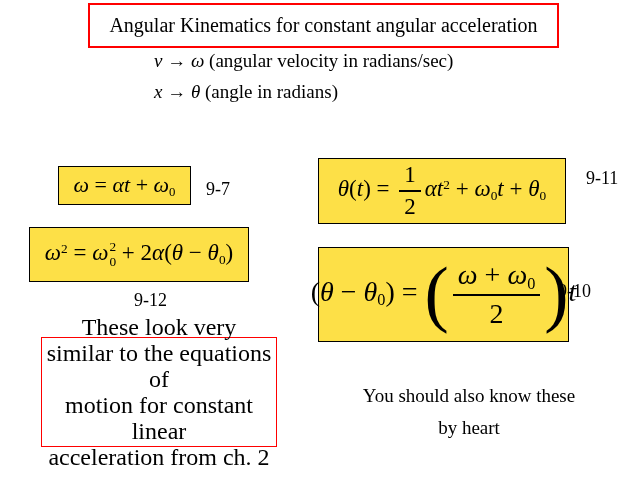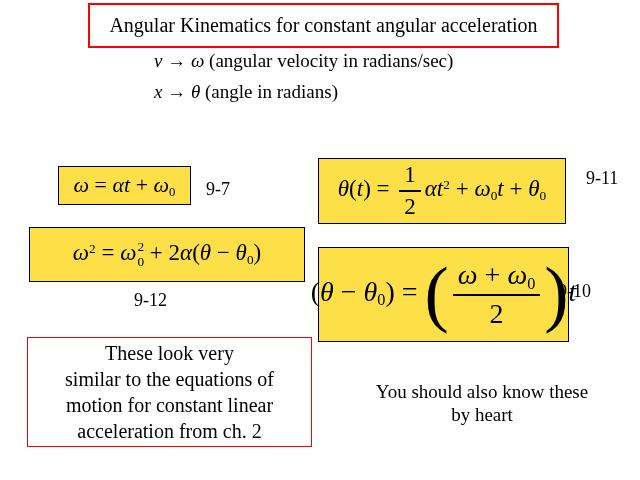--- a/index.html
+++ b/index.html
@@ -44,29 +44,29 @@
   .frac { display: inline-block; vertical-align: middle; text-align: center; margin: 0 4px; }
   .fnum { display: block; padding: 0 5px 2px; border-bottom: 2px solid var(--ink); }
   .fden { display: block; padding: 2px 5px 0; }
 
   .bigp { display: inline-flex; align-items: center; vertical-align: middle; }
   .pglyph { font-size: 2.6em; font-style: normal; line-height: 1; transform: scaleY(1.02); }
 
   .eqlabel { font-size: 18px; }
 
   .redbox {
-    left: 27px; top: 337px; width: 285px; height: 110px;
+    left: 41px; top: 337px; width: 236px; height: 110px;
     border: 1px solid var(--red); box-sizing: border-box;
     display: flex; align-items: center; justify-content: center;
-    text-align: center; font-size: 20px; line-height: 26px;
+    text-align: center; font-size: 24px; line-height: 26px;
     white-space: pre-line; background: #ffffff;
   }
   .heart {
-    left: 346px; top: 380px; width: 272px;
-    font-size: 19px; line-height: 23px; text-align: center;
+    left: 333px; top: 380px; width: 272px;
+    font-size: 19px; line-height: 32px; text-align: center;
     white-space: pre-line;
   }
 </style>
 </head>
 <body>
 
 <div id="slide">
 
   <div class="abs title-box">
     <span>Angular Kinematics for constant angular acceleration</span>
@@ -80,21 +80,21 @@
   <div class="abs eqbox" style="left:58px; top:166px; width:133px; height:39px; font-size:22px;">
     <span class="eqc"><span class="mi">ω</span><span class="mn"> = </span><span class="mi">αt</span><span class="mn"> + </span><span class="mi">ω</span><sub>0</sub></span>
   </div>
   <div class="abs eqlabel" style="left:206px; top:179px;">9-7</div>
 
   <div class="abs eqbox" style="left:318px; top:158px; width:248px; height:66px; font-size:23px;">
     <span class="eqc"><span class="mi">θ</span><span class="mn">(</span><span class="mi">t</span><span class="mn">) = </span><span class="frac"><span class="fnum"><span class="mn">1</span></span><span class="fden"><span class="mn">2</span></span></span><span class="mi">αt</span><sup>2</sup><span class="mn"> + </span><span class="mi">ω</span><sub>0</sub><span class="mi">t</span><span class="mn"> + </span><span class="mi">θ</span><sub>0</sub></span>
   </div>
   <div class="abs eqlabel" style="left:586px; top:168px;">9-11</div>
 
-  <div class="abs eqbox" style="left:29px; top:227px; width:276px; height:55px; font-size:23px;">
+  <div class="abs eqbox" style="left:29px; top:227px; width:220px; height:55px; font-size:23px;">
     <span class="eqc"><span class="mi">ω</span><sup>2</sup><span class="mn"> = </span><span class="mi">ω</span><span class="ss"><span>2</span><span>0</span></span><span class="mn"> + 2</span><span class="mi">α</span><span class="mn">(</span><span class="mi">θ</span><span class="mn"> − </span><span class="mi">θ</span><sub>0</sub><span class="mn">)</span></span>
   </div>
   <div class="abs eqlabel" style="left:134px; top:290px;">9-12</div>
 
   <div class="abs eqbox" style="left:318px; top:247px; width:251px; height:95px; font-size:28px;">
     <span class="eqc"><span class="mn">(</span><span class="mi">θ</span><span class="mn"> − </span><span class="mi">θ</span><sub>0</sub><span class="mn">) = </span><span class="bigp"><span class="pglyph">(</span><span class="pbody"><span class="frac"><span class="fnum"><span class="mi">ω</span><span class="mn"> + </span><span class="mi">ω</span><sub>0</sub></span><span class="fden"><span class="mn">2</span></span></span></span><span class="pglyph">)</span></span><span class="mi">t</span></span>
   </div>
   <div class="abs eqlabel" style="left:558px; top:281px;">9-10</div>
 
   <div class="abs redbox">

